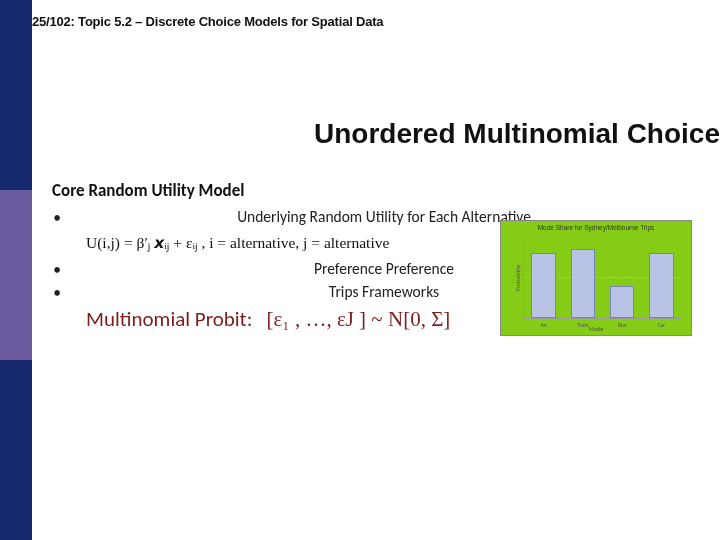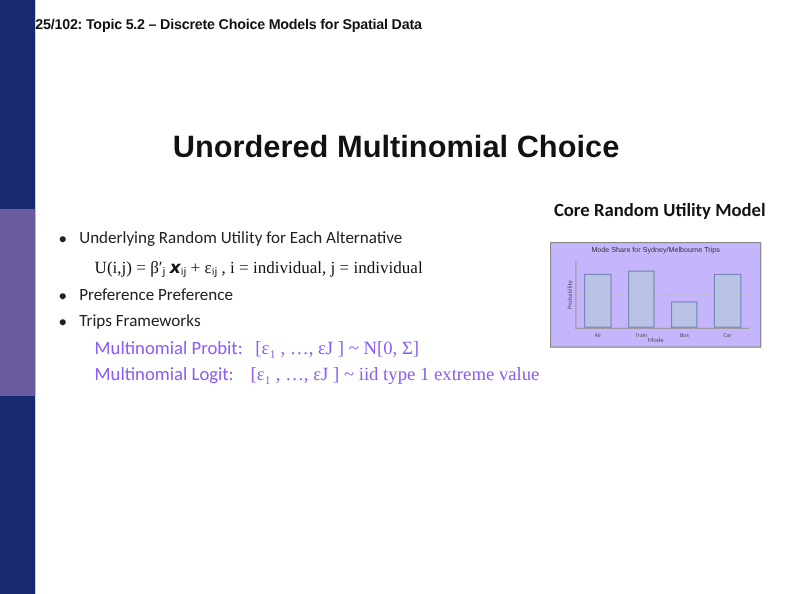--- a/index.html
+++ b/index.html
@@ -15,45 +15,45 @@
     position: absolute; left: 0; top: 190px; width: 32px; height: 170px;
     background: #6a5a9e;
   }
   .header {
     position: absolute; left: 32px; top: 14px; font-weight: 800;
     font-size: 13px; letter-spacing: -0.2px;
     font-family: "Trebuchet MS", Arial, sans-serif;
     color: #111;
   }
   .title {
-    position: absolute; left: 0; right: 0; top: 118px; text-align: center;
+    position: absolute; left: 0; right: 0; top: 118px; text-align: right;
     font-family: Arial, sans-serif; font-size: 28px; font-weight: 700;
     color: #111;
   }
   .body {
     position: absolute; left: 52px; top: 180px; right: 24px;
   }
   .section-head {
-    font-weight: 700; font-size: 17px; color: #111; margin-bottom: 6px; text-align: right;
+    font-weight: 700; font-size: 17px; color: #111; margin-bottom: 6px;
   }
   .bullet {
     display: flex; gap: 10px; font-size: 15.5px; color: #222; margin-bottom: 2px;
   }
   .bullet .dot { width: 10px; text-align: center; line-height: 1.4; }
-  .bullet .txt { flex: 1; line-height: 1.35; }
+  .bullet .txt { flex: 1; line-height: 1.35; text-align: center; }
   .formula {
     font-family: "Cambria Math", "Times New Roman", serif;
     font-size: 15.5px; padding-left: 34px; margin-bottom: 6px; color: #111;
   }
   .subline {
-    font-size: 17px; padding-left: 34px; margin-bottom: 2px; color: #8b5cf6;
+    font-size: 21px; padding-left: 34px; margin-bottom: 2px; color: #7f1d1d;
   }
   .chart-box {
-    position: absolute; right: 28px; top: 220px; width: 192px; height: 96px;
-    border: 1px solid #888; background: #c4b5fd;
+    position: absolute; right: 28px; top: 220px; width: 192px; height: 116px;
+    border: 1px solid #888; background: #84cc16;
   }
   .chart-title {
     font-size: 6.5px; text-align: center; color: #333; padding: 3px 2px 0 2px;
     font-family: Arial, sans-serif;
   }
   .chart-plot {
     position: absolute; left: 22px; right: 10px; top: 16px; bottom: 16px;
     border-left: 1px solid #999; border-bottom: 1px solid #999;
   }
   .grid-line {
@@ -87,38 +87,34 @@
 
   <div class="title">Unordered Multinomial Choice</div>
 
   <div class="body">
     <div class="section-head">Core Random Utility Model</div>
 
     <div class="bullet">
       <div class="dot">•</div>
       <div class="txt">Underlying Random Utility for Each Alternative</div>
     </div>
-    <div class="formula">U(i,j) = β′ⱼ 𝙭ᵢⱼ + εᵢⱼ ,  i = individual, j = individual</div>
+    <div class="formula">U(i,j) = β′ⱼ 𝙭ᵢⱼ + εᵢⱼ ,  i = alternative, j = alternative</div>
 
     <div class="bullet">
       <div class="dot">•</div>
       <div class="txt">Preference Preference</div>
     </div>
 
     <div class="bullet">
       <div class="dot">•</div>
       <div class="txt">Trips Frameworks</div>
     </div>
     <div class="subline">
       <span>Multinomial Probit:</span>
       &nbsp;&nbsp;<span style="font-family:'Cambria Math','Times New Roman',serif">[ε₁ , …, εJ ] ~ N[0, Σ]</span>
-    </div>
-    <div class="subline">
-      <span>Multinomial Logit:</span>
-      &nbsp;&nbsp;&nbsp;<span style="font-family:'Cambria Math','Times New Roman',serif">[ε₁ , …, εJ ] ~ iid type 1 extreme value</span>
     </div>
   </div>
 
   <div class="chart-box">
     <div class="chart-title">Mode Share for Sydney/Melbourne Trips</div>
     <div class="ylabel">Probability</div>
     <div class="chart-plot" id="chart-plot">
         <div class="grid-line" style="bottom: 50%;"></div>
         <div class="bar" style="left: 4.75%; width: 15.5%; height: 80%; background: rgb(185, 195, 230);"></div>
         <div class="xtick" style="left: 12.5%;">Air</div>

